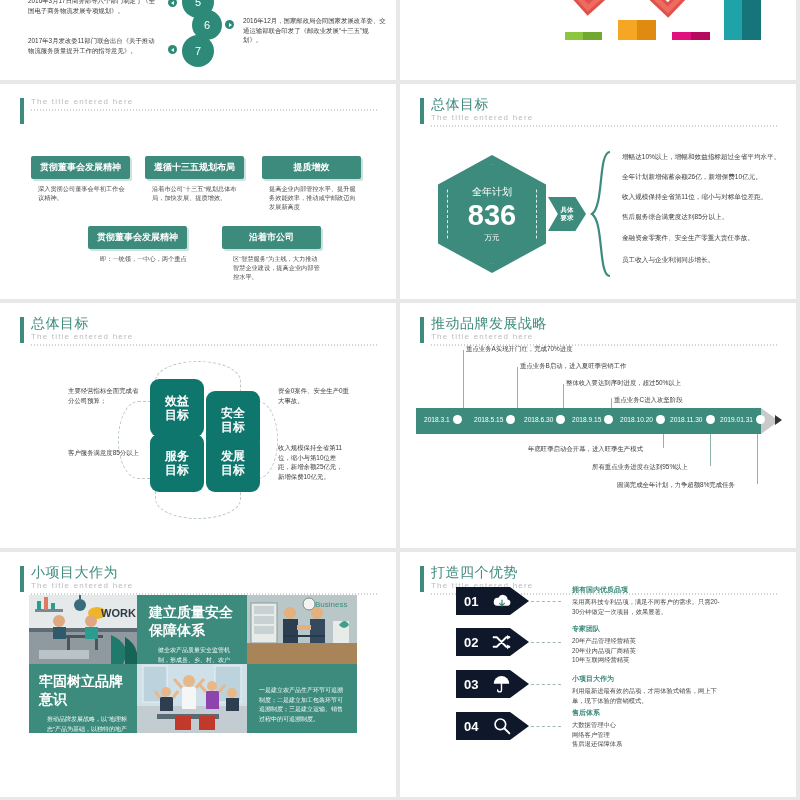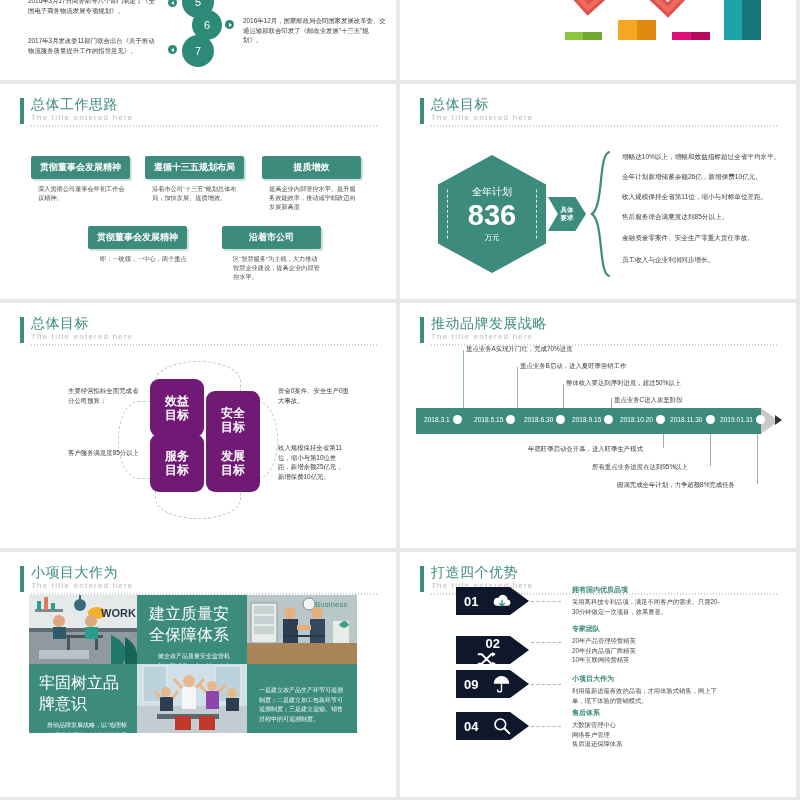--- a/index.html
+++ b/index.html
@@ -51,21 +51,21 @@
   .hex .l2{ font-size:29px; font-weight:bold; line-height:32px; z-index:2; }
   .hex .l3{ font-size:7.5px; z-index:2; margin-top:2px; }
   .arrow{ position:absolute; width:38px; height:34px; background:#3d8b7d;
     clip-path:polygon(0 0,72% 0,100% 50%,72% 100%,0 100%,26% 50%);
     display:flex; align-items:center; justify-content:center; color:#fff;
     font-size:6.5px; font-weight:bold; text-align:center; line-height:8px; }
   .goal-li{ position:absolute; font-size:6.6px; color:#3a3a3a; white-space:nowrap; }
 
   
   .s4{ height:245px; }
-  .q{ position:absolute; width:54px; height:58px; background:#701a75; color:#fff;
+  .q{ position:absolute; width:54px; height:58px; background:#0f766e; color:#fff;
     border-radius:9px; display:flex; flex-direction:column; align-items:center;
     justify-content:center; font-size:12px; font-weight:bold; line-height:14px; }
   .qt{ position:absolute; font-size:6.4px; color:#3a3a3a; line-height:9.5px; width:72px;}
   .petal{ position:absolute; border:1px dashed #b9c9c5; }
 
   
   .s5{ height:245px; }
   .tl{ position:absolute; left:16px; top:105px; width:345px; height:26px;
     background:#3d8b7d; }
   .tlarrow{ position:absolute; left:361px; top:105px; width:0;height:0;
@@ -77,21 +77,21 @@
   .tlitem{ position:absolute; top:112px; display:flex; align-items:center; }
   .tlitem .d{ font-size:6.6px; color:#fff; white-space:nowrap; }
   .tlitem .c{ width:9px;height:9px;border-radius:50%;background:#fff; margin-left:3px; }
   .stem{ position:absolute; width:1px; background:#8fb4ac; }
   .stxt{ position:absolute; font-size:6.4px; color:#3a3a3a; white-space:nowrap; }
 
   
   .s6{ height:245px; }
   .photo{ position:absolute; overflow:hidden; }
   .capbox{ position:absolute; background:#3d8b7d; color:#fff; }
-  .capbox .ct{ font-size:16px; font-weight:normal; }
+  .capbox .ct{ font-size:14px; font-weight:bold; }
   .capbox .cb{ font-size:6px; line-height:9.5px; margin-top:6px; opacity:.95; }
 
   
   .s7{ height:245px; }
   .chev{ position:absolute; width:73px; height:28px; background:#0f172a;
     clip-path:polygon(0 0,74% 0,100% 50%,74% 100%,0 100%);
     display:flex; align-items:center; color:#fff; }
   .chev .n{ font-size:13px; font-weight:bold; margin-left:8px; width:22px; }
   .chev .ic{ flex:1; display:flex; align-items:center; justify-content:center;
     margin-right:12px; }
@@ -129,21 +129,20 @@
       <rect x="272" y="72" width="38" height="45" fill="#e0117d"></rect>
       <rect x="291" y="72" width="19" height="45" fill="#b60a5e"></rect>
       <rect x="324" y="36" width="37" height="81" fill="#1fa3a8"></rect>
       <rect x="342" y="36" width="19" height="81" fill="#16757a"></rect>
     </svg>
   </div>
 
   <div class="slide s2">
     <div class="hdr">
       <div class="bar"></div>
-      <div class="t1">总体工作思路</div>
       <div class="t2">The  title  entered here</div>
       <div class="rule"></div>
     </div>
 
     <div class="pill" style="left:31px;top:72px;width:99px;height:23px;">贯彻董事会发展精神</div>
     <div class="pilltxt" style="left:38px;top:100px;width:88px;">深入贯彻公司董事会年初工作会议精神。</div>
 
     <div class="pill" style="left:145px;top:72px;width:99px;height:23px;">遵循十三五规划布局</div>
     <div class="pilltxt" style="left:152px;top:100px;width:88px;">沿着市公司“十三五”规划总体布局，加快发展、提质增效。</div>
 
@@ -393,39 +392,39 @@
             <path d="M12 9v6M9 13l3 3 3-3" stroke="#3d8b7d" stroke-width="1.6" fill="none" stroke-linecap="round"></path>
           </svg>
       </span>
     </div>
     <div class="dots" style="left:131px;top:49px;width:30px;"></div>
     <div class="advt" style="left:172px;top:33px;">
       <div class="h">拥有国内优质品项</div>
       <div class="p">采用高科技专利品项，满足不同客户的需求。只需20-30分钟做定一次项目，效果显著。</div>
     </div>
 
-    <div class="chev" style="left:56px;top:84px;flex-direction:column;">
+    <div class="chev" style="left:56px;top:76px;">
       <span class="n">02</span>
       <span class="ic">
         <svg width="19" height="16" viewBox="0 0 24 20">
             <path d="M2 4h4l12 12h4M2 16h4L18 4h4" stroke="#fff" stroke-width="2.4" fill="none" stroke-linecap="round"></path>
             <path d="M19 1l4 3-4 3M19 13l4 3-4 3" fill="#fff"></path>
           </svg>
       </span>
     </div>
     <div class="dots" style="left:131px;top:90px;width:30px;"></div>
     <div class="advt" style="left:172px;top:72px;">
       <div class="h">专家团队</div>
       <div class="p" style="white-space:pre-line;">20年产品管理经营精英
 20年业内品项厂商精英
 10年互联网经营精英</div>
     </div>
 
     <div class="chev" style="left:56px;top:118px;">
-      <span class="n">09</span>
+      <span class="n">03</span>
       <span class="ic">
         <svg width="19" height="17" viewBox="0 0 24 22">
             <path d="M2 10a10 10 0 0 1 20 0z" fill="#fff"></path>
             <path d="M12 10v8a2.5 2.5 0 0 1-5 0" stroke="#fff" stroke-width="1.8" fill="none" stroke-linecap="round"></path>
           </svg>
       </span>
     </div>
     <div class="dots" style="left:131px;top:132px;width:30px;"></div>
     <div class="advt" style="left:172px;top:122px;">
       <div class="h">小项目大作为</div>

